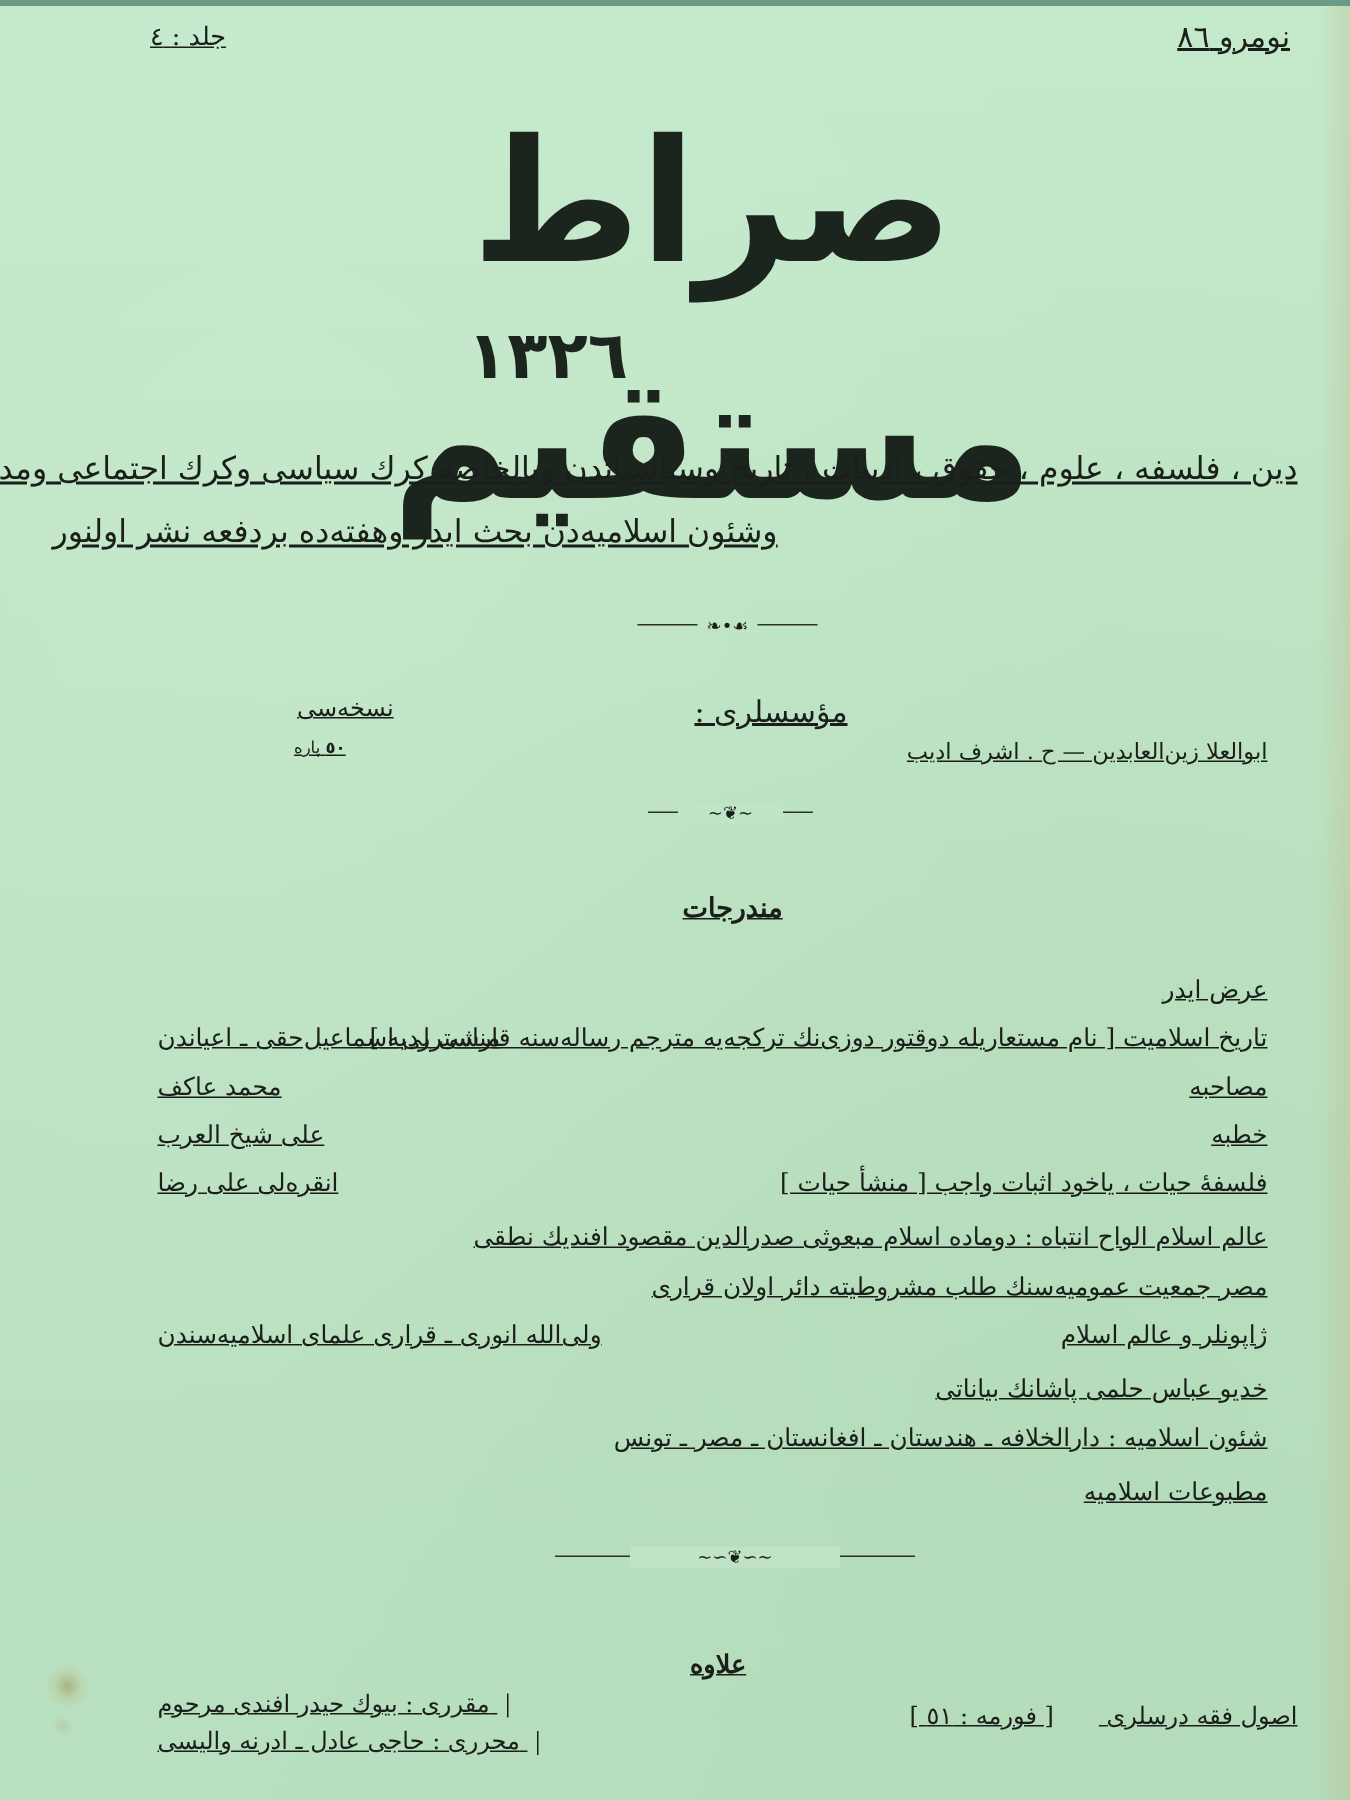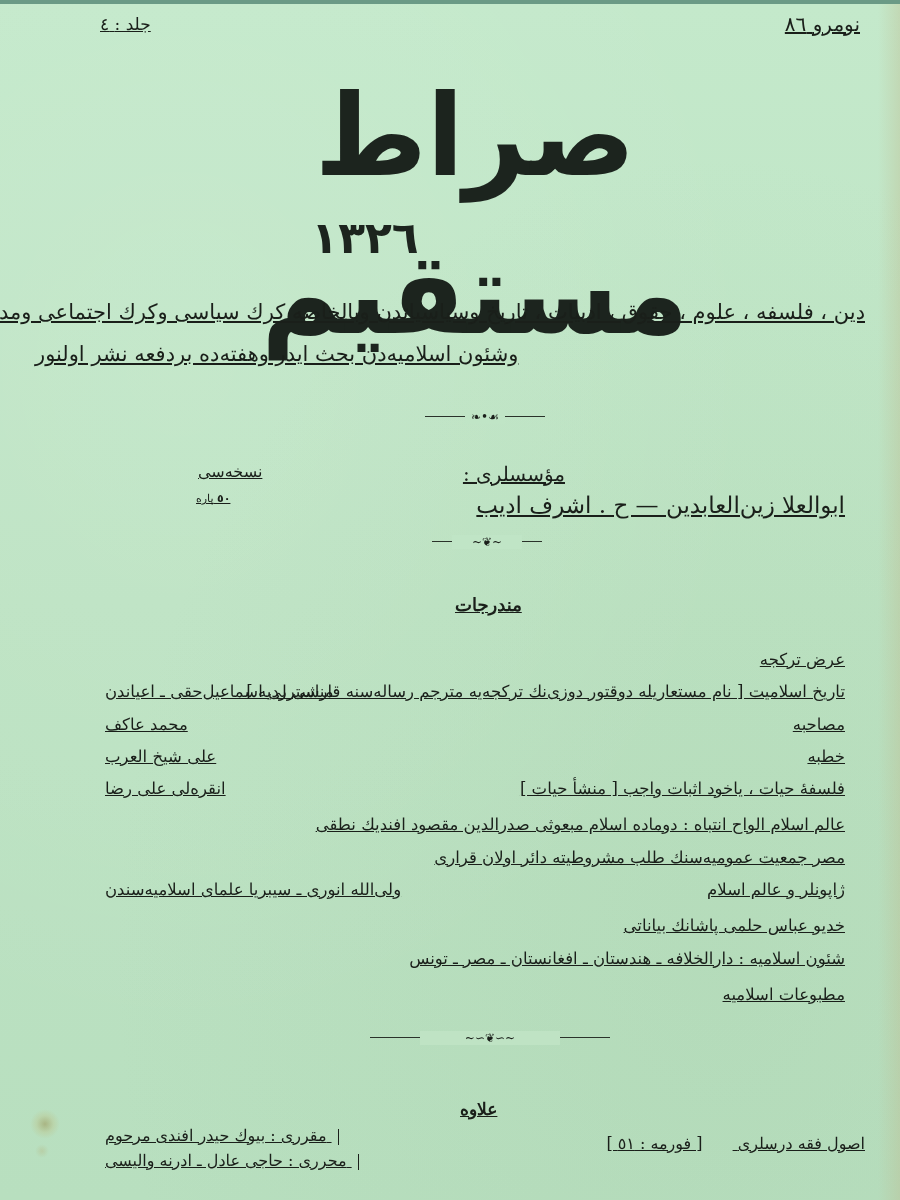--- a/index.html
+++ b/index.html
@@ -142,21 +142,21 @@
 
     
     .founders-label {
       top: 458px;
       right: 335px;
       font-size: 20px;
     }
     .founders-names {
       top: 488px;
       right: 55px;
-      font-size: 23px;
+      font-size: 15px;
     }
     .price-label {
       top: 458px;
       left: 198px;
       font-size: 16px;
     }
     .price-value {
       top: 488px;
       left: 196px;
       font-size: 11px;
@@ -254,40 +254,40 @@
     <span>پاره</span>
   </div>
 
   <div class="ornament orn-2">
     <div class="line"></div>
     <div class="center">~❦~</div>
   </div>
 
   <div class="abs contents-title">مندرجات</div>
 
-  <div class="abs toc-item" style="top:646px">عرض تركجه</div>
+  <div class="abs toc-item" style="top:646px">عرض ايدر</div>
 
   <div class="abs toc-item" style="top:678px">تاريخ اسلاميت [ نام مستعاريله دوقتور دوزى‌نك تركجه‌يه مترجم رساله‌سنه قارشى رديه ]</div>
   <div class="abs toc-author" style="top:678px">مناسترلى اسماعيل‌حقى ـ اعياندن</div>
 
   <div class="abs toc-item" style="top:711px">مصاحبه</div>
   <div class="abs toc-author" style="top:711px">محمد عاكف</div>
 
   <div class="abs toc-item" style="top:743px">خطبه</div>
   <div class="abs toc-author" style="top:743px">على شيخ العرب</div>
 
   <div class="abs toc-item" style="top:775px">فلسفهٔ حيات ، ياخود اثبات واجب [ منشأ حيات ]</div>
   <div class="abs toc-author" style="top:775px">انقره‌لى على رضا</div>
 
   <div class="abs toc-item" style="top:811px">عالم اسلام الواح انتباه : دوماده اسلام مبعوثى صدرالدين مقصود افنديك نطقى</div>
 
   <div class="abs toc-item" style="top:844px">مصر جمعيت عموميه‌سنك طلب مشروطيته دائر اولان قرارى</div>
 
   <div class="abs toc-item" style="top:876px">ژاپونلر و عالم اسلام</div>
-  <div class="abs toc-author" style="top:876px">ولى‌الله انورى ـ سيبريا علماى اسلاميه‌سندن</div>
+  <div class="abs toc-author" style="top:876px">ولى‌الله انورى ـ قرارى علماى اسلاميه‌سندن</div>
 
   <div class="abs toc-item" style="top:912px">خديو عباس حلمى پاشانك بياناتى</div>
 
   <div class="abs toc-item" style="top:945px">شئون اسلاميه : دارالخلافه ـ هندستان ـ افغانستان ـ مصر ـ تونس</div>
 
   <div class="abs toc-item" style="top:981px">مطبوعات اسلاميه</div>
 
   <div class="ornament orn-3">
     <div class="line"></div>
     <div class="center">~∽❦∽~</div>

